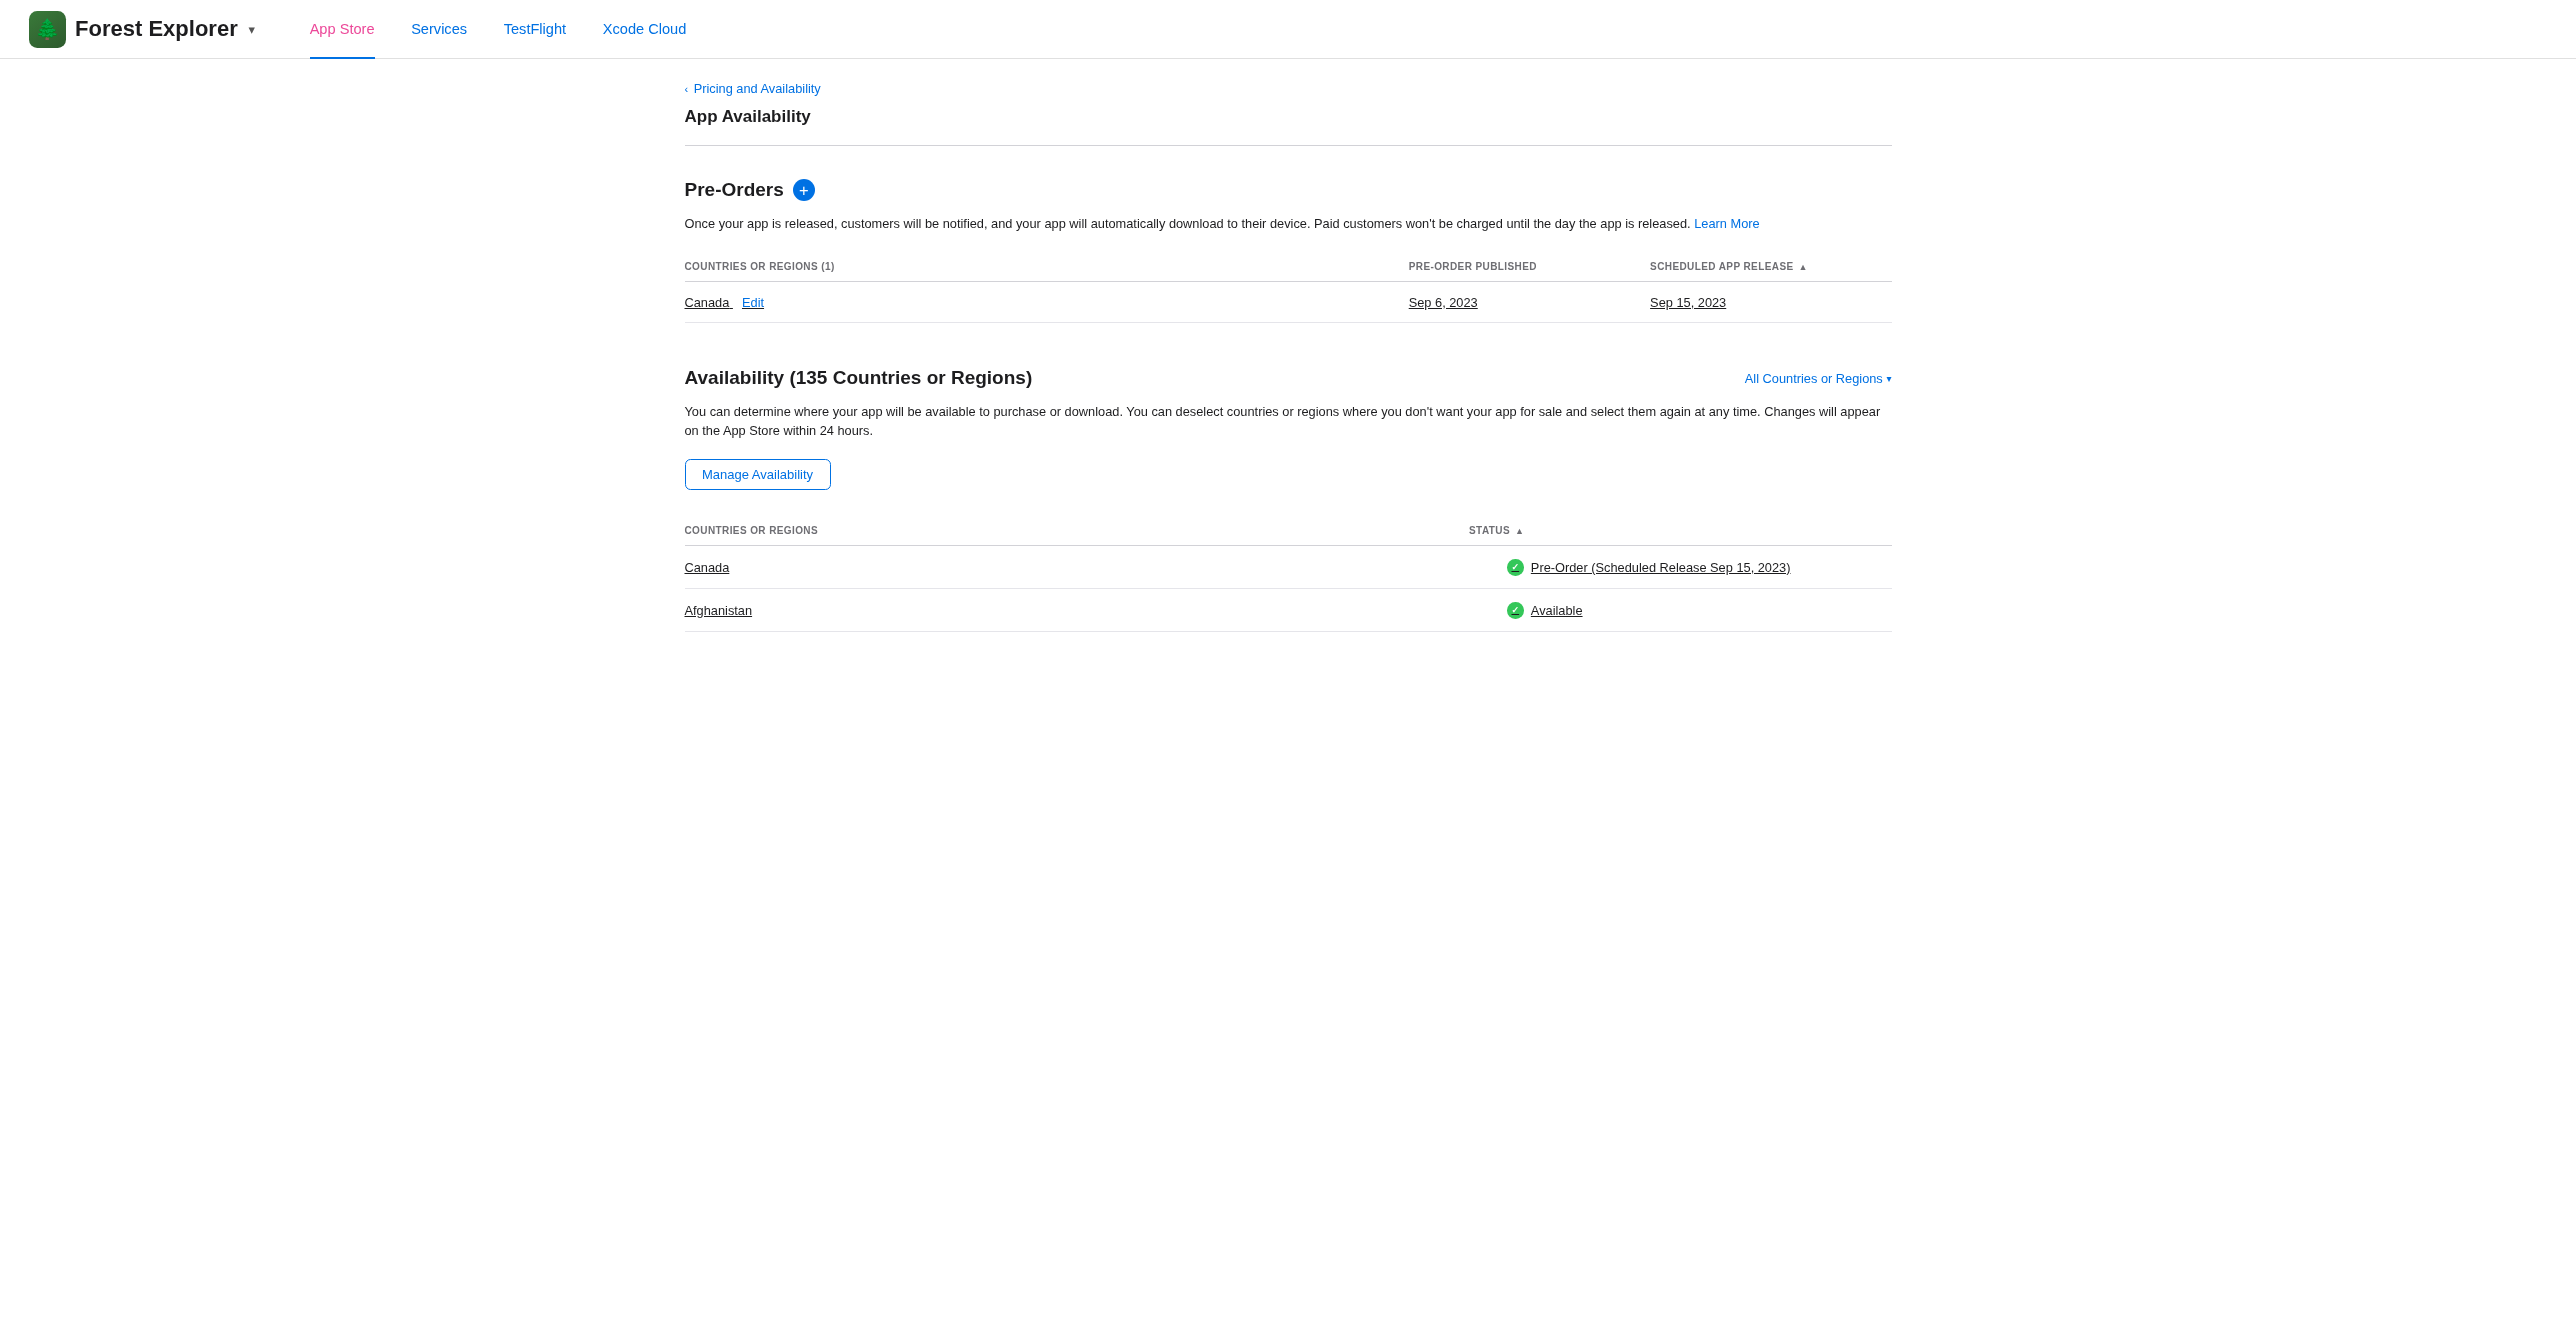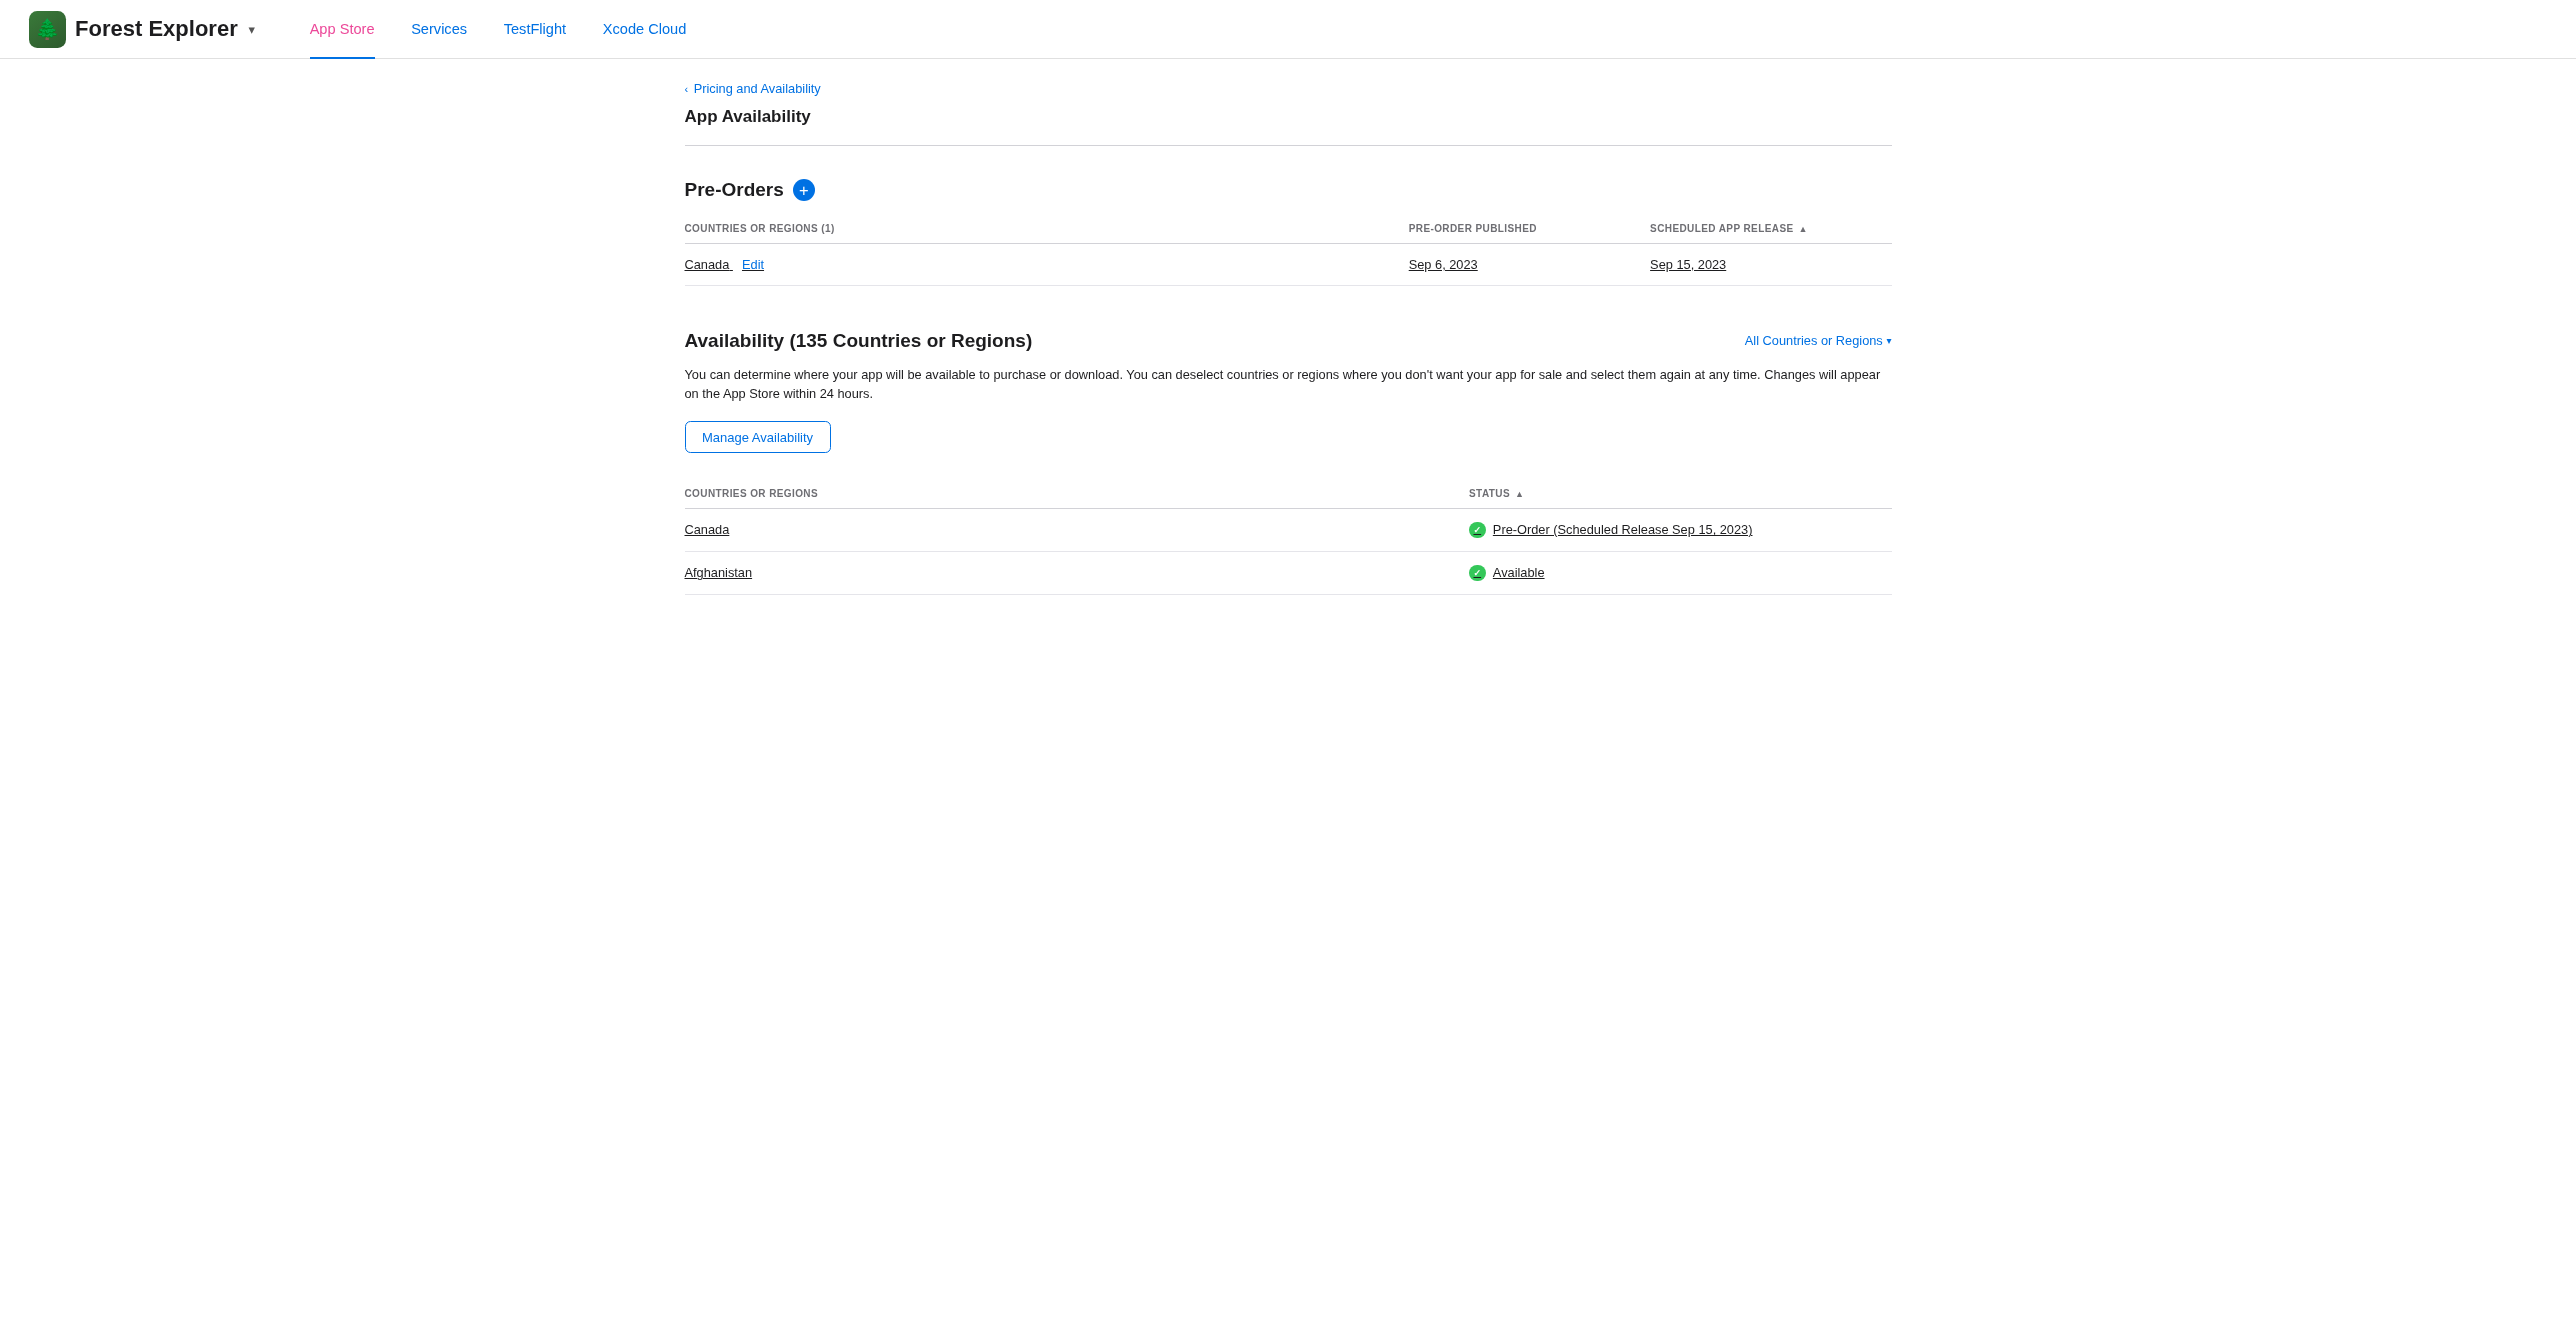--- a/index.html
+++ b/index.html
@@ -219,20 +219,21 @@
       font-size: 13px;
       cursor: pointer;
       margin-bottom: 18.3px;
     }
 
     
     .status-cell {
       display: flex;
       align-items: center;
       gap: 7.3px;
+      margin-left: 38px;
     }
     .status-dot {
       width: 16.5px;
       height: 16.5px;
       border-radius: 50%;
       background: #34c759;
       display: flex;
       align-items: center;
       justify-content: center;
       flex-shrink: 0;
@@ -280,20 +281,24 @@
   <h1 class="page-title">App Availability</h1>
 
   <hr class="divider">
 
   <section class="section">
     <div class="section-header">
       <h2 class="section-title">Pre-Orders</h2>
       <div class="add-btn-circle">+</div>
     </div>
 
+    <p class="section-description">
+      <span>Once your app is released, customers will be notified, and your app will automatically download to their device. Paid customers won't be charged until the day the app is released.</span>
+      <a>Learn More</a>
+    </p>
 
     <table class="data-table">
       <thead>
         <tr>
           <th class="col-country">COUNTRIES OR REGIONS (1)</th>
           <th class="col-published">PRE-ORDER PUBLISHED</th>
           <th class="col-scheduled">
             <span>SCHEDULED APP RELEASE</span>
             <span class="sort-arrow">▲</span>
           </th>

